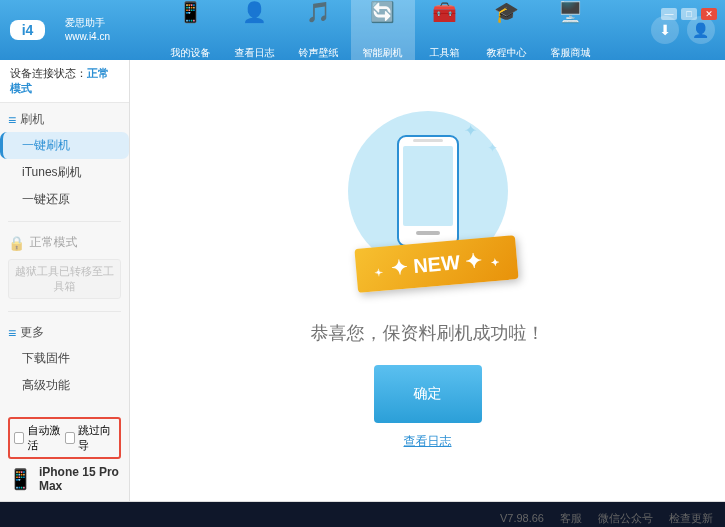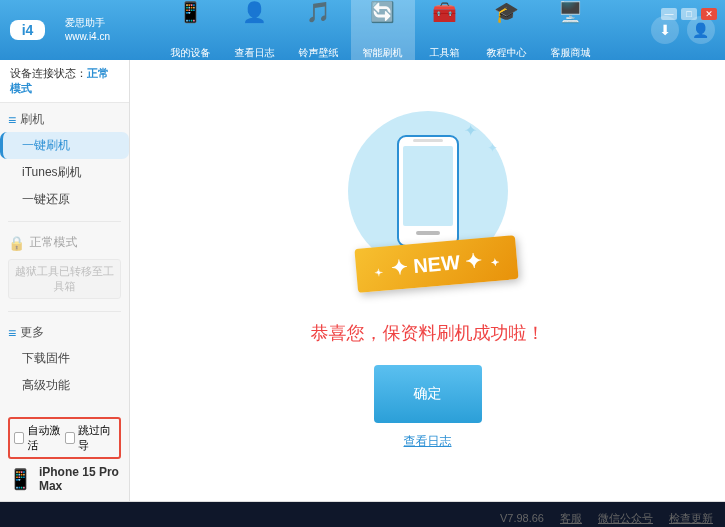--- a/index.html
+++ b/index.html
@@ -49,28 +49,28 @@
 
     
     .content { flex: 1; display: flex; flex-direction: column; align-items: center; justify-content: center; background: #fff; position: relative; }
     .success-illustration { display: flex; flex-direction: column; align-items: center; margin-bottom: 20px; }
     .phone-circle { width: 160px; height: 160px; background: #c8eaf8; border-radius: 50%; display: flex; align-items: center; justify-content: center; position: relative; }
     .new-badge { position: absolute; bottom: -10px; right: 10px; background: linear-gradient(135deg, #f7c948, #e8a020); color: #fff; font-size: 22px; font-weight: bold; padding: 8px 16px; border-radius: 4px; transform: rotate(-3deg); box-shadow: 2px 2px 6px rgba(0,0,0,0.2); }
     .new-badge::before { content: '✦'; font-size: 10px; margin-right: 3px; }
     .new-badge::after { content: '✦'; font-size: 10px; margin-left: 3px; }
     .sparkles { position: absolute; top: 10px; right: 30px; font-size: 16px; color: #a0d8f0; }
     .sparkle2 { position: absolute; top: 30px; right: 10px; font-size: 12px; color: #b0e0f5; }
-    .success-text { font-size: 18px; color: #ef4444; margin-bottom: 20px; }
+    .success-text { font-size: 18px; color: #737373; margin-bottom: 20px; }
     .confirm-btn { background: linear-gradient(180deg, #5bc0f0, #2b9fd8); color: #fff; border: none; border-radius: 4px; padding: 20px 40px; font-size: 14px; cursor: pointer; margin-bottom: 10px; }
     .log-link { color: #2b8fd4; font-size: 12px; cursor: pointer; text-decoration: underline; }
 
     
     .footer { height: 26px; background: #0f172a; border-top: 1px solid #ddd; display: flex; align-items: center; justify-content: flex-end; padding: 16px 12px; gap: 16px; font-size: 11px; color: #666; }
     .footer-left { flex: 1; }
-    .footer-item { cursor: pointer; text-decoration: underline; }
+    .footer-item { cursor: pointer; }
   </style>
 </head>
 <body>
 
 <div style="position:relative; width:725px; height:527px; overflow:hidden;">
 
   <div class="header" style="position:relative;">
     <div class="logo">
       <div class="logo-icon">
         <span>i4</span>

